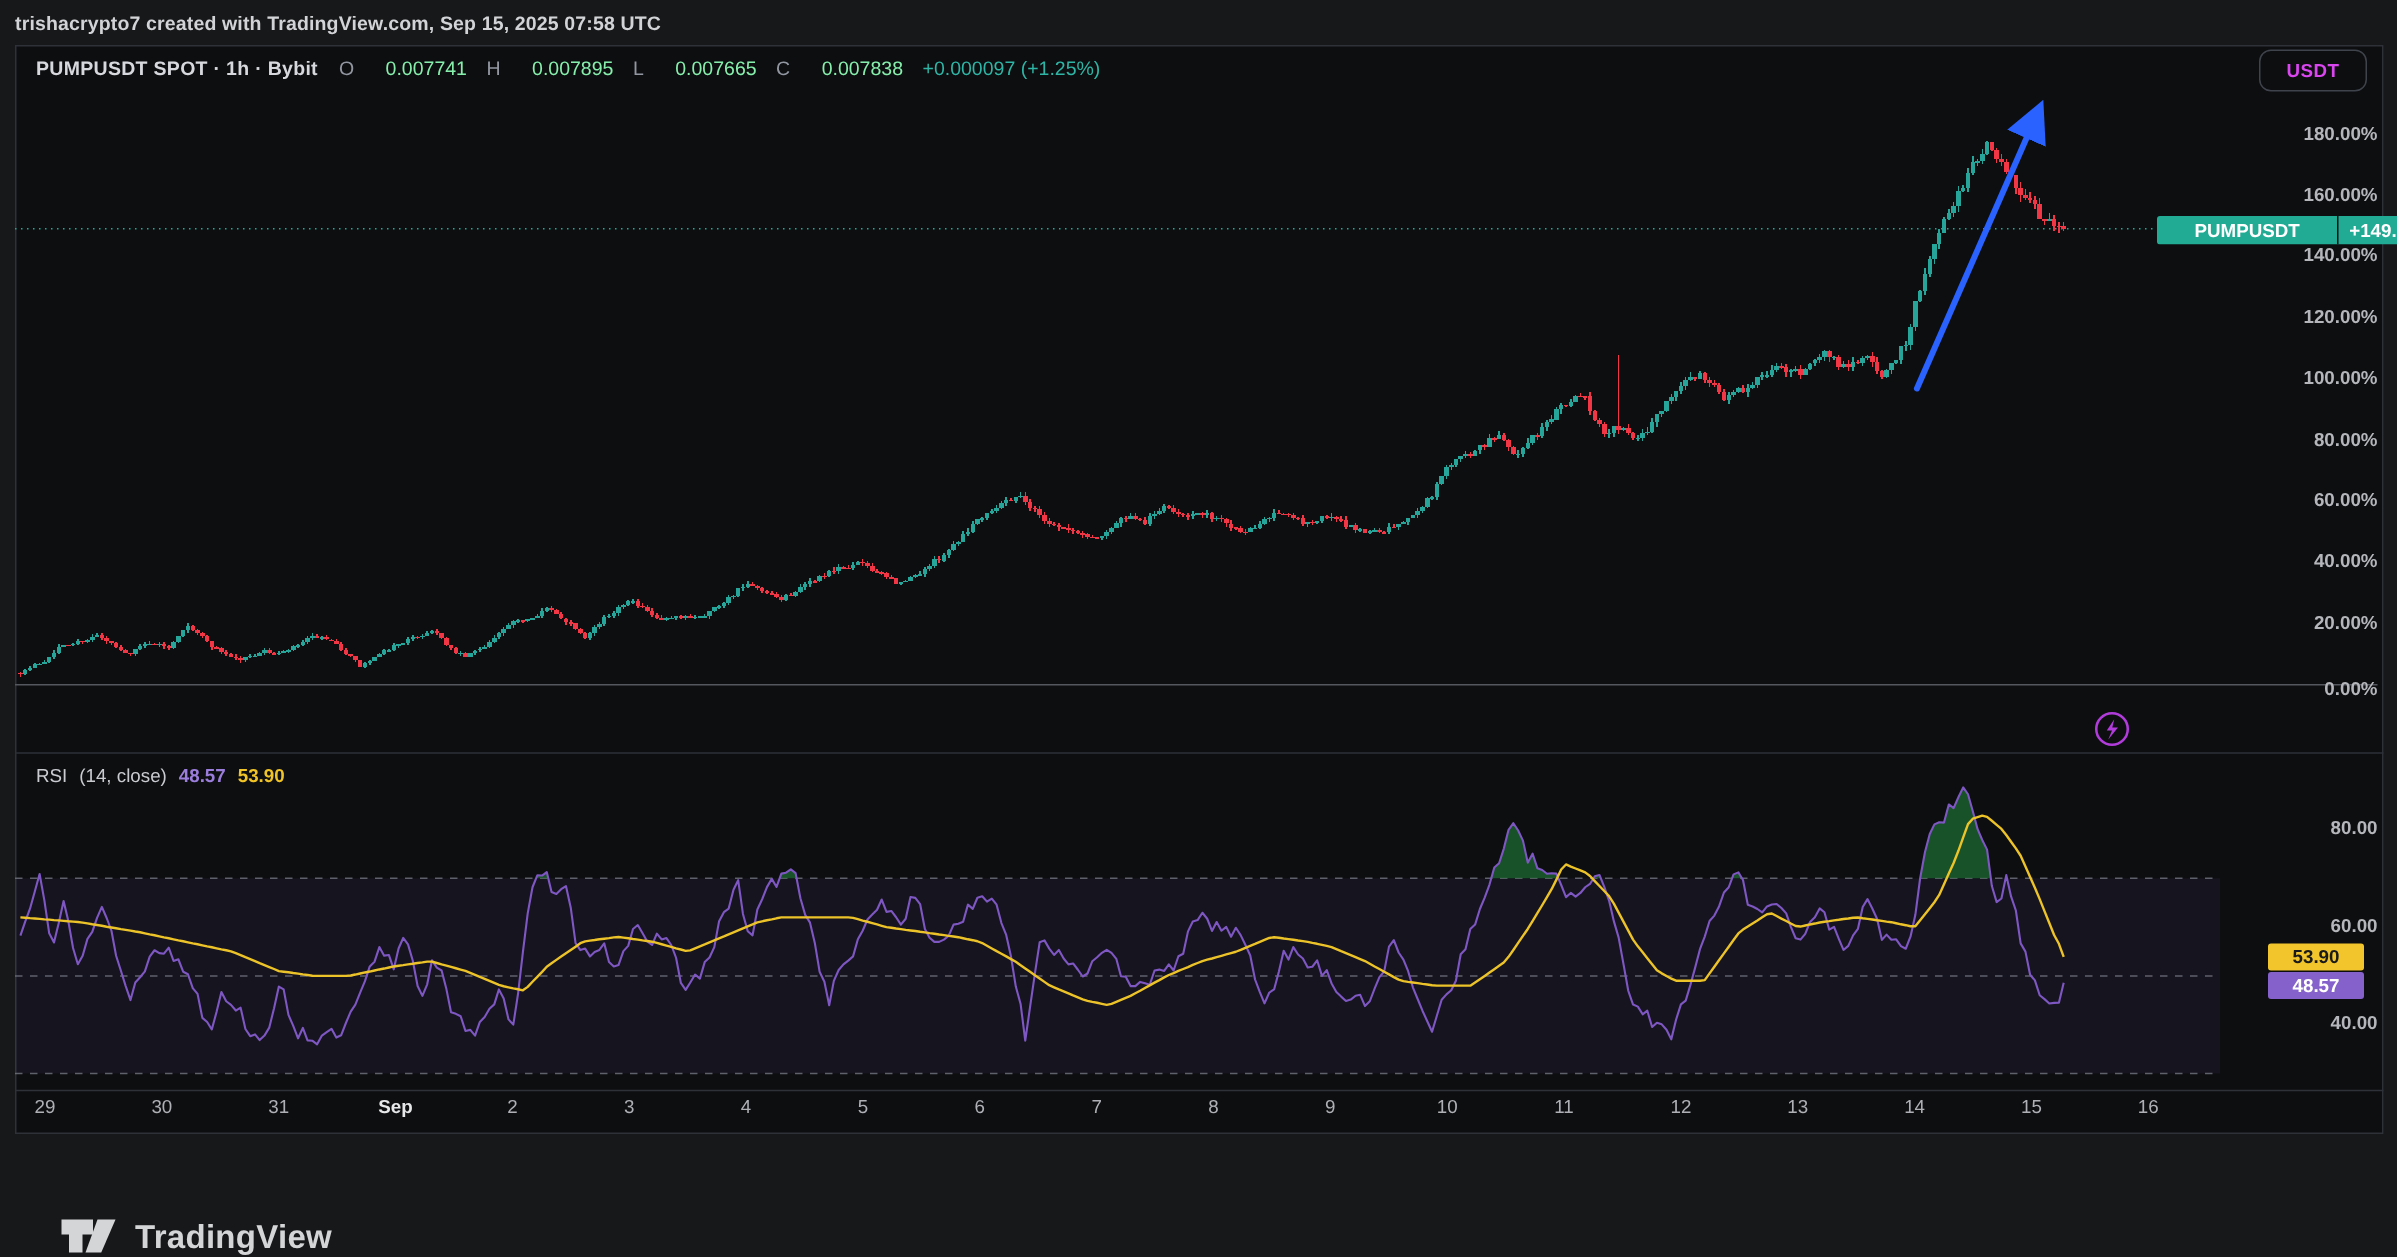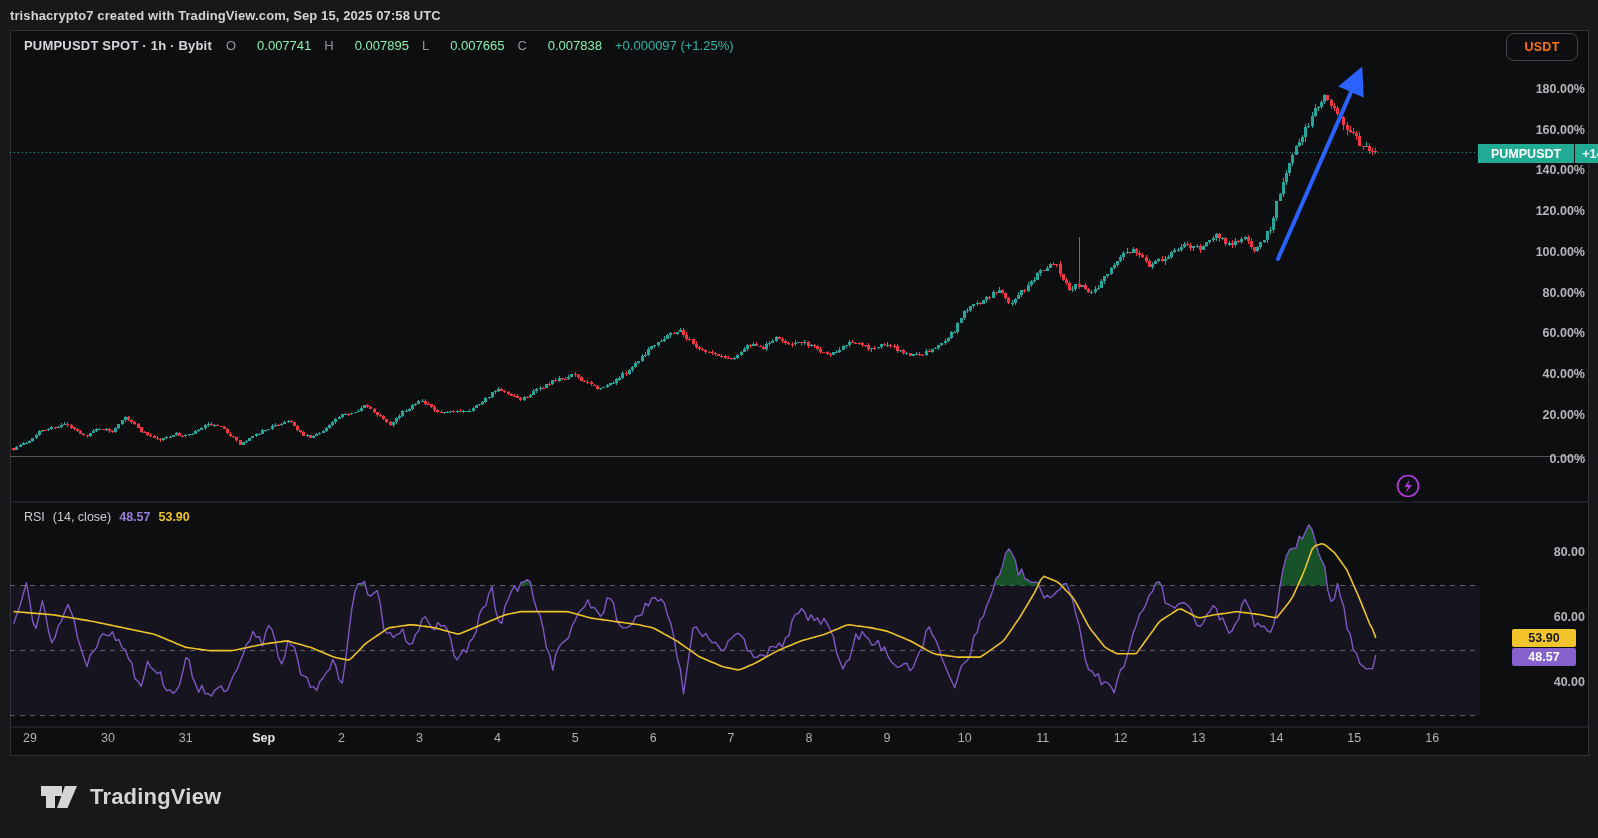--- a/index.html
+++ b/index.html
@@ -11,40 +11,40 @@
   #chart-svg{position:absolute;left:0;top:0;width:1598px;height:838px;}
   .symbol-header{position:absolute;left:24px;top:38px;display:flex;align-items:center;gap:14px;
                  font-size:13px;white-space:nowrap;}
   .symbol-header .title{color:#d6d8dd;font-weight:600;letter-spacing:.2px;}
   .ohlc{display:flex;gap:13px;}
   .ohlc .pair{display:flex;gap:1px;}
   .ohlc .lab{color:#9196a1;}
   .ohlc .val{color:#86efac;margin-left:20px;}
   .ohlc .chg{color:#2eb5a5;}
   .currency-btn{position:absolute;left:1506px;top:33px;width:72px;height:28px;background:transparent;
-                border:1px solid #3f434c;border-radius:8px;color:#f97316;font-size:12.5px;font-weight:700;
+                border:1px solid #3f434c;border-radius:8px;color:#d946ef;font-size:12.5px;font-weight:700;
                 font-family:"Liberation Sans",sans-serif;letter-spacing:.3px;cursor:pointer;}
   .axis-label{position:absolute;color:#b4b6bb;font-size:12.5px;font-weight:600;white-space:nowrap;}
   .price-axis-label{right:13px;text-align:right;}
   .time-axis-label{top:731px;transform:translateX(-50%);font-weight:500;color:#aeb0b6;}
   .time-axis-label.bold{color:#e6e7e9;font-weight:700;}
   .price-badge{position:absolute;left:1438px;top:144px;height:19px;display:flex;align-items:stretch;
                font-size:12.5px;font-weight:700;border-radius:2px;overflow:hidden;}
-  .price-badge .sym{background:#22ab94;color:#fff;display:flex;align-items:center;padding:0 13px;margin-left:40px;}
+  .price-badge .sym{background:#22ab94;color:#fff;display:flex;align-items:center;padding:0 25px;}
   .price-badge .val{background:#22ab94;color:#fff;display:flex;align-items:center;padding:0 7px;
                     border-left:1px solid #0d0e10;}
   .rsi-legend{position:absolute;left:24px;top:510px;display:flex;gap:8px;font-size:12.5px;align-items:baseline;}
   .rsi-legend .t{color:#c9cbd0;}
   .rsi-legend .pv{color:#9b7ddb;font-weight:600;}
   .rsi-legend .yv{color:#f0c327;font-weight:700;}
   .rsi-badge{position:absolute;left:1512px;width:64px;height:18px;display:flex;align-items:center;
              justify-content:center;font-size:12.5px;font-weight:700;border-radius:2px;}
   .rsi-badge.yellow{top:629px;background:#f2c52d;color:#1a1a1a;}
   .rsi-badge.purple{top:648px;background:#8561cb;color:#fff;}
-  .footer{position:absolute;left:0;top:756px;width:1598px;height:82px;display:flex;align-items:center;}
+  .footer{position:absolute;left:0;top:756px;width:1598px;height:82px;display:flex;align-items:flex-end;}
   .footer .brand{color:#d4d5d7;font-size:22px;font-weight:700;letter-spacing:.2px;margin-left:12px;}
   .footer .mark{margin-left:40px;}
 </style>
 </head>
 <body>
 
 <div class="stage">
   <div class="attribution">trishacrypto7 created with TradingView.com, Sep 15, 2025 07:58 UTC</div>
 
   <div class="chart-container"></div>

